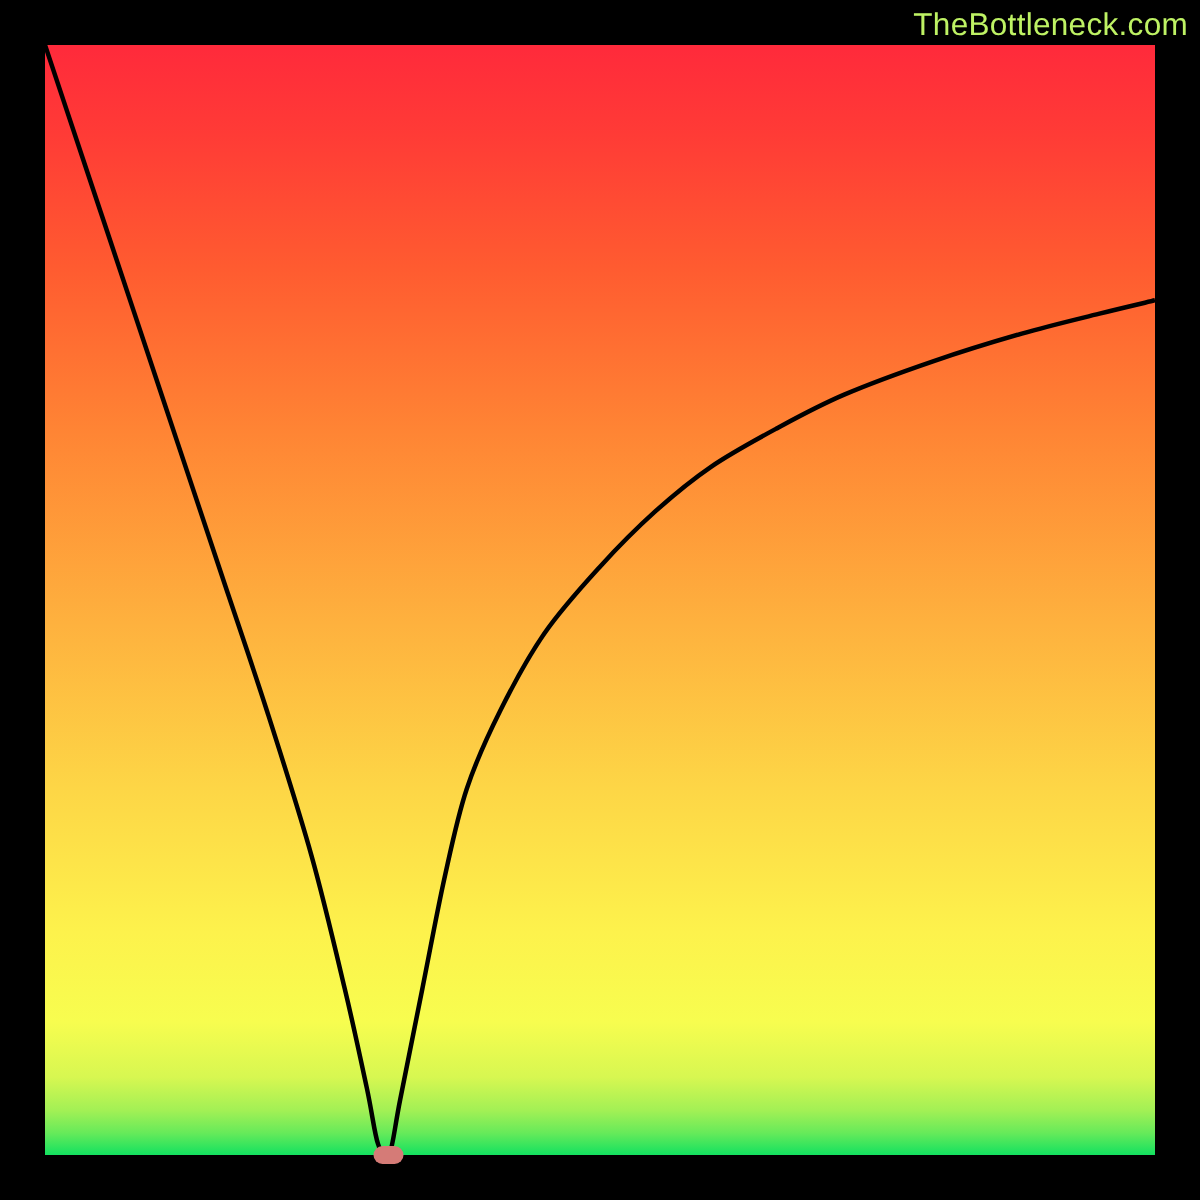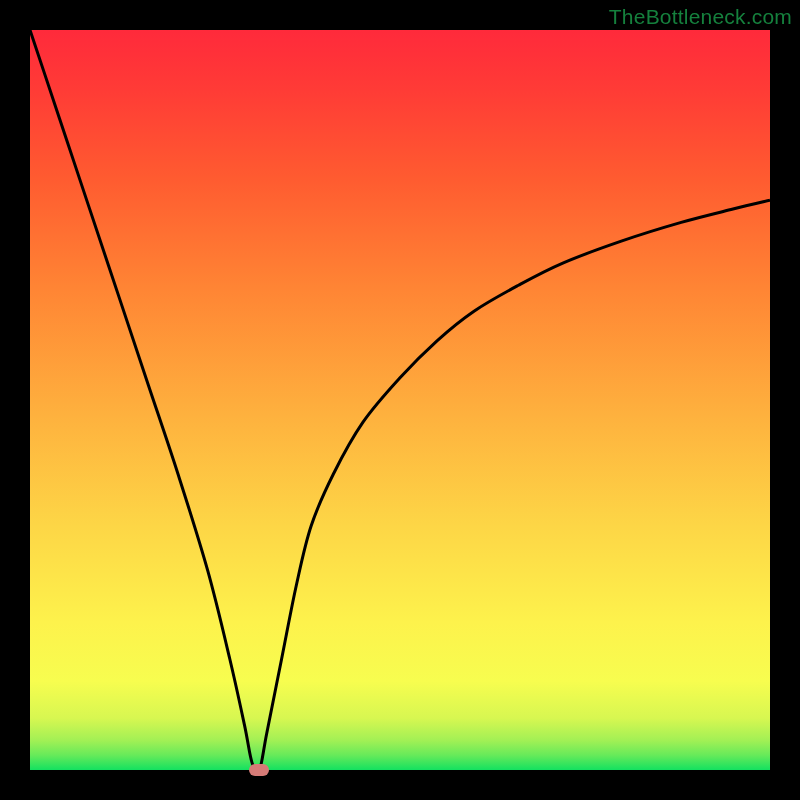--- a/index.html
+++ b/index.html
@@ -30,21 +30,21 @@
       #ff3b36 92%,
       #ff2a3b 100%
     );
   }
   .watermark {
     position: absolute;
     top: 5px;
     right: 8px;
     font-family: Arial, Helvetica, sans-serif;
     font-size: 21px;
-    color: #15803d;
+    color: #bef264;
     letter-spacing: 0.2px;
     z-index: 5;
   }
   svg.curve {
     position: absolute;
     inset: 0;
     width: 100%;
     height: 100%;
   }
   .dip-marker {

